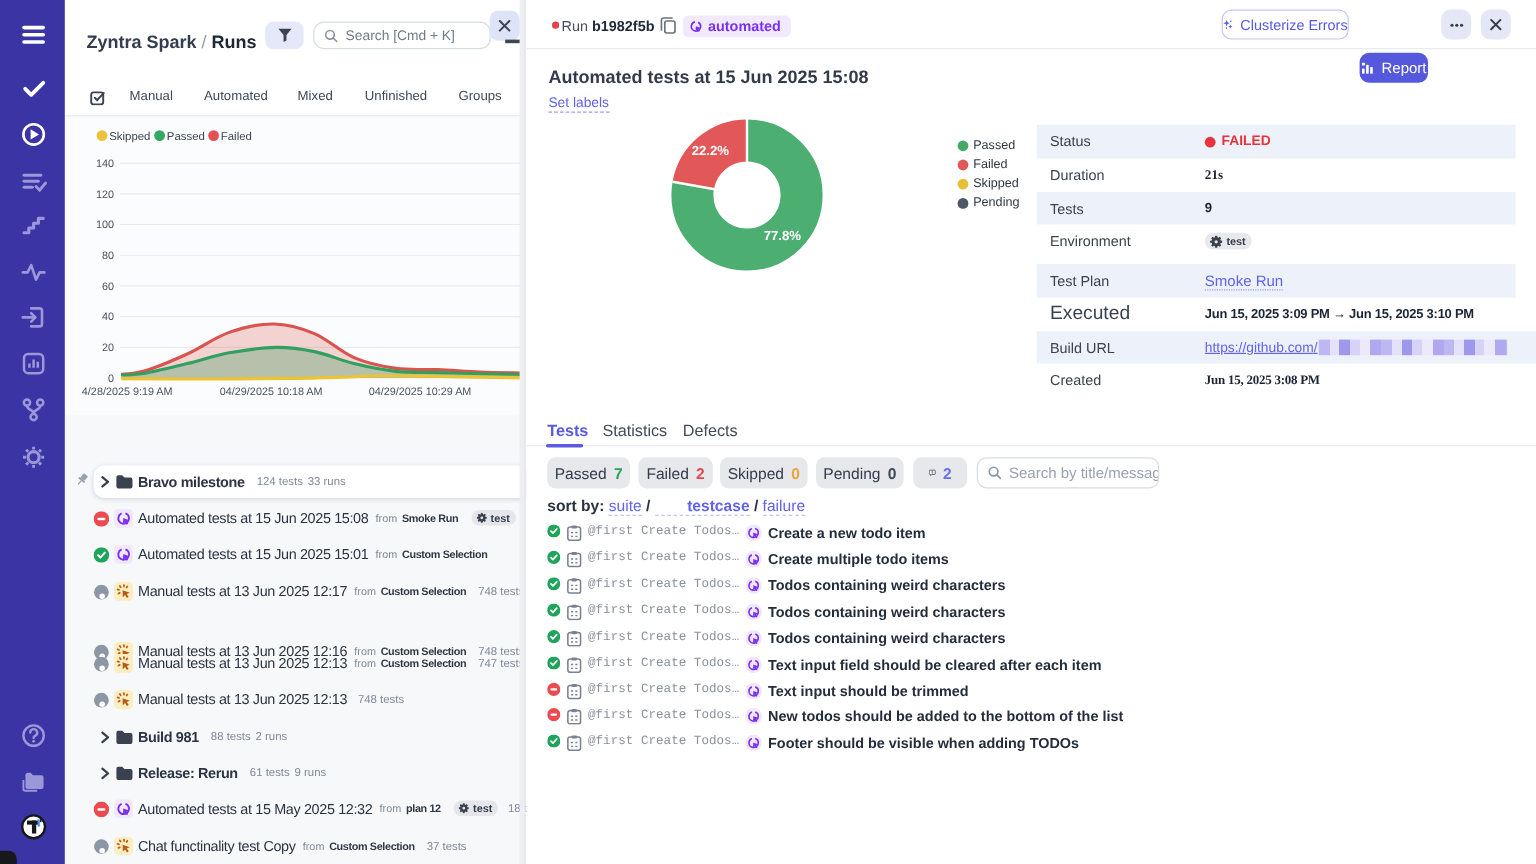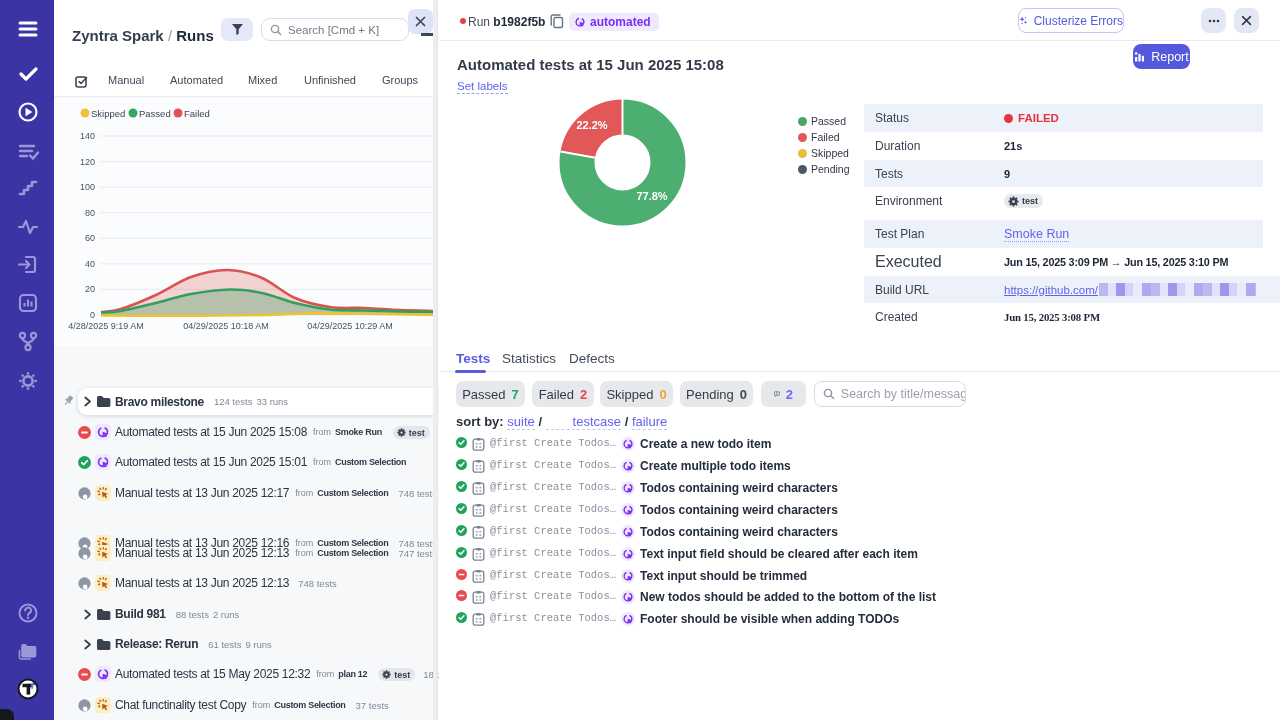--- a/index.html
+++ b/index.html
@@ -456,21 +456,21 @@
   <div id="dtable">
 <div class="abs" style="left:425px;top:104px;width:399px;height:28px;background:#edf1fa;display:flex;align-items:center;font-size:12.5px;white-space:nowrap;">
         <span style="width:140px;padding-left:11px;color:#39424f;font-weight:500;font-size:12px;flex:none;">Status</span>
         <span style="display:inline-flex;align-items:center;color:#1c2533;">
           <span style="display:inline-flex;align-items:center;gap:5px;color:#e8323e;font-weight:700;font-size:11.5px;"><span style="width:9px;height:9px;border-radius:50%;background:#e8323e;"></span>FAILED</span>
         </span>
       </div>
 <div class="abs" style="left:425px;top:132px;width:399px;height:28px;display:flex;align-items:center;font-size:12.5px;white-space:nowrap;">
         <span style="width:140px;padding-left:11px;color:#39424f;font-weight:500;font-size:12px;flex:none;">Duration</span>
         <span style="display:inline-flex;align-items:center;color:#1c2533;">
-          <b style="color:#1c2533;font-size:11px;">21s</b>
+          <b style="color:#1c2533;font-size:11px;font-family:Liberation Serif, serif;">21s</b>
         </span>
       </div>
 <div class="abs" style="left:425px;top:160px;width:399px;height:27px;background:#edf1fa;display:flex;align-items:center;font-size:12.5px;white-space:nowrap;">
         <span style="width:140px;padding-left:11px;color:#39424f;font-weight:500;font-size:12px;flex:none;">Tests</span>
         <span style="display:inline-flex;align-items:center;color:#1c2533;">
           <b style="color:#1c2533;font-size:11px;">9</b>
         </span>
       </div>
 <div class="abs" style="left:425px;top:187px;width:399px;height:28px;display:flex;align-items:center;font-size:12.5px;white-space:nowrap;">
         <span style="width:140px;padding-left:11px;color:#39424f;font-weight:500;font-size:12px;flex:none;">Environment</span>
@@ -526,21 +526,21 @@
         <span style="color:#686cf0;font-weight:600;">2</span>
       </div>
 <div class="abs" style="left:374.8px;top:381px;width:152px;height:26px;background:#fff;border:1px solid #d8dce2;border-radius:8px;display:flex;align-items:center;padding:0 8px;gap:6px;overflow:hidden;">
         <svg width="12" height="12" viewBox="0 0 12 12" style="flex:none;">
           <circle cx="5" cy="5" r="3.6" stroke="#8d96a4" stroke-width="1.4" fill="none"></circle>
           <line x1="7.8" y1="7.8" x2="10.6" y2="10.6" stroke="#8d96a4" stroke-width="1.4" stroke-linecap="round"></line>
         </svg>
         <span style="font-size:12.5px;color:#98a1af;white-space:nowrap;">Search by title/message</span>
       </div>
 </div>
-  <div class="abs" style="left:17px;top:414px;font-size:13px;color:#2a323f;font-weight:600;">sort by: <span class="plink" style="font-weight:500;border-bottom:1px dashed #c4c6f9;">suite</span> / <span class="plink" style="font-weight:400;border-bottom:1px dashed #c4c6f9;padding-left:27px;">testcase</span> / <span class="plink" style="font-weight:500;border-bottom:1px dashed #c4c6f9;">failure</span></div>
+  <div class="abs" style="left:17px;top:414px;font-size:13px;color:#2a323f;font-weight:600;">sort by: <span class="plink" style="font-weight:500;border-bottom:1px dashed #c4c6f9;">suite</span> / <span class="plink" style="font-weight:700;border-bottom:1px dashed #c4c6f9;padding-left:27px;">testcase</span> / <span class="plink" style="font-weight:500;border-bottom:1px dashed #c4c6f9;">failure</span></div>
   <div id="testlist">
 <div class="trow" style="top:436.7px;">
         <svg width="11" height="11" viewBox="0 0 14 14" style="flex:none;">
           <circle cx="7" cy="7" r="7" fill="#1fa45c"></circle>
           <path d="M4 7.2 l2.1 2.1 l4-4.4" stroke="#fff" stroke-width="1.9" fill="none" stroke-linecap="round" stroke-linejoin="round"></path>
         </svg>
         <svg width="13" height="14" viewBox="0 0 13 14" style="flex:none;">
           <rect x="1.2" y="2.2" width="10.6" height="11" rx="1.8" stroke="#7a8390" stroke-width="1.3" fill="none"></rect>
           <rect x="4.2" y="0.9" width="4.6" height="2.6" rx="0.9" fill="#7a8390"></rect>
           <line x1="3.8" y1="6.8" x2="5.6" y2="6.8" stroke="#7a8390" stroke-width="1.2"></line>

